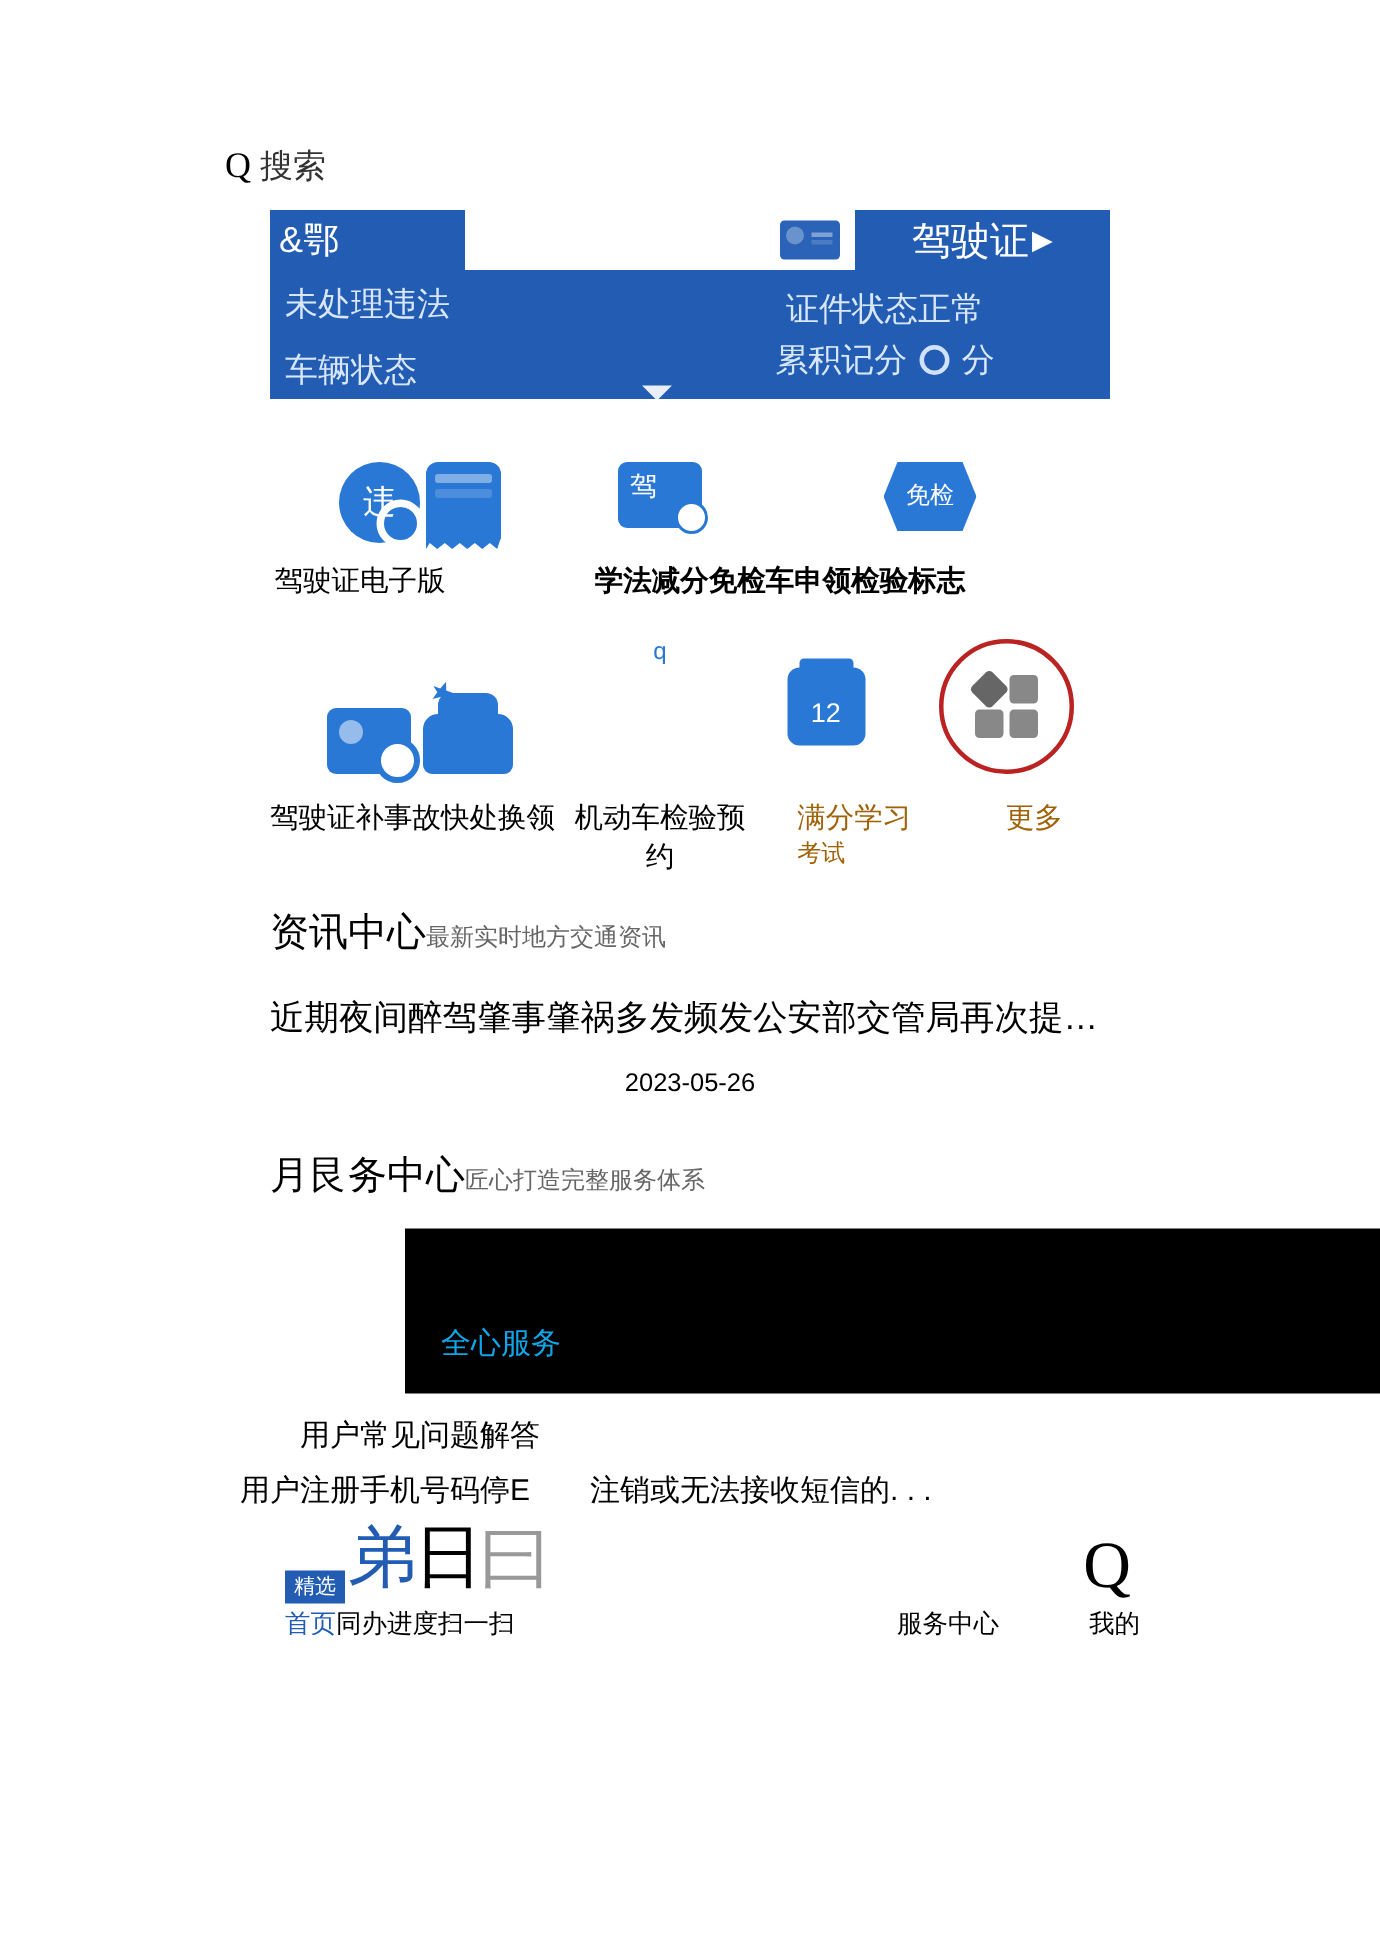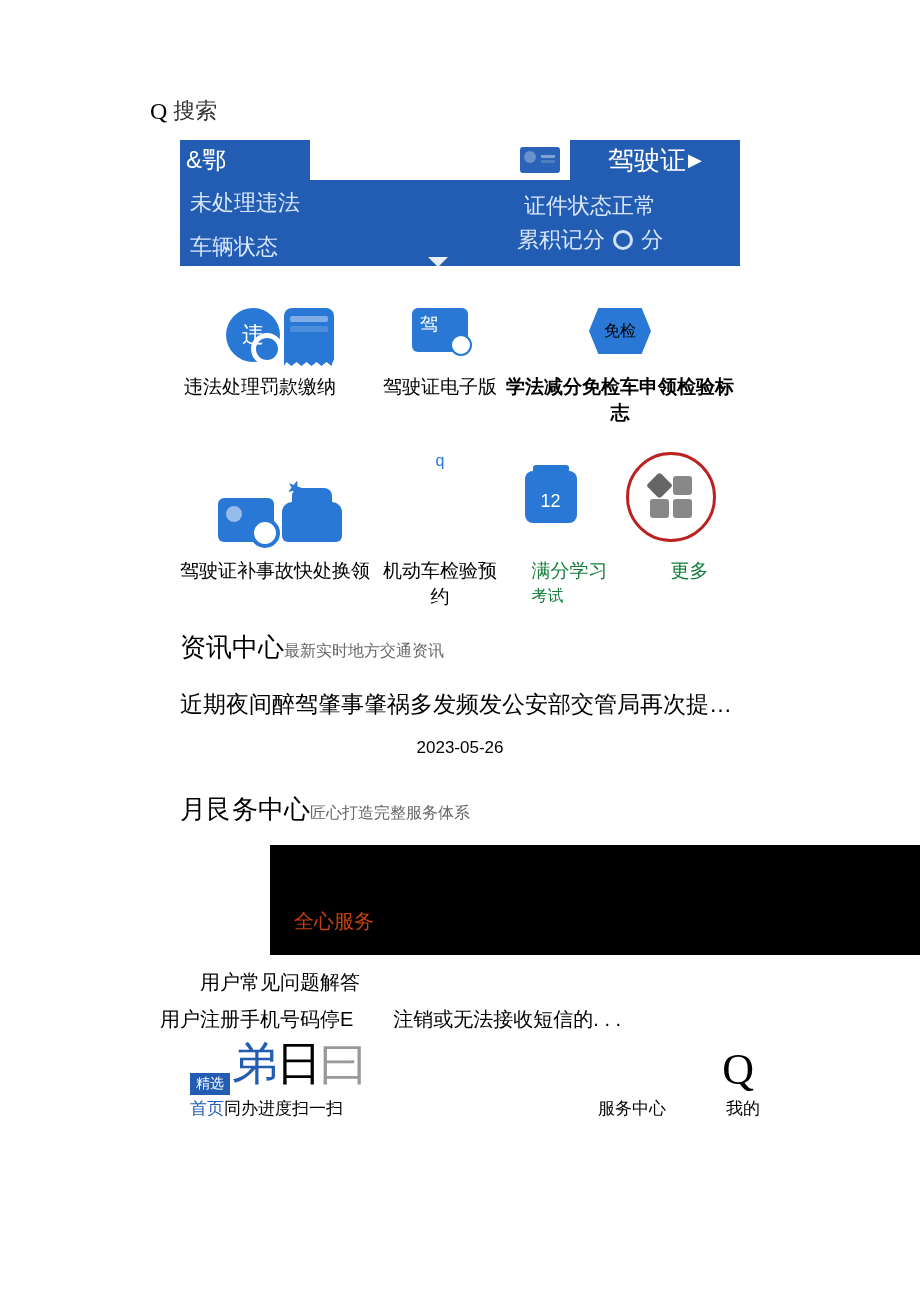--- a/index.html
+++ b/index.html
@@ -60,21 +60,21 @@
   .r1-right{ flex:1; display:flex; gap:4px; justify-content:center; }
 
   .wei-ic   { width:54px; height:54px; background:#2a78d6; border-radius:50%; color:#fff; font-size:22px; line-height:54px; text-align:center; position:relative;}
   .wei-ic::after{content:"";position:absolute;right:-3px;bottom:-3px;width:22px;height:22px;border-radius:50%;border:5px solid #fff;background:#2a78d6;transform:rotate(45deg);}
   .wei-ic span{position:relative;z-index:2;}
   .pay-ic   { width:50px; height:54px; background:#2a78d6; border-radius:8px 8px 4px 4px; position:relative;}
   .pay-ic::before{content:"";position:absolute;left:6px;top:8px;width:38px;height:6px;background:#fff;opacity:.4;border-radius:2px;box-shadow:0 10px 0 rgba(255,255,255,.4);}
   .pay-ic::after{content:"";position:absolute;left:0;right:0;bottom:-4px;height:8px;background:#2a78d6;clip-path:polygon(0 0,100% 0,95% 100%,85% 50%,75% 100%,65% 50%,55% 100%,45% 50%,35% 100%,25% 50%,15% 100%,5% 50%,0 100%);}
   .jia-ic   { width:56px; height:44px; background:#2a78d6; border-radius:6px; color:#fff; font-size:18px; padding:4px 0 0 8px; text-align:left; position:relative;}
   .jia-ic::after{content:"";position:absolute;right:-4px;bottom:-4px;width:18px;height:18px;border-radius:50%;background:#fff;border:2px solid #2a78d6;}
-  .mian-ic  { width:62px; height:46px; background:#2a78d6; border-radius:8px; color:#000000; font-size:16px; text-align:center; line-height:46px; position:relative; clip-path:polygon(15% 0,85% 0,100% 50%,85% 100%,15% 100%,0 50%);}
+  .mian-ic  { width:62px; height:46px; background:#2a78d6; border-radius:8px; color:#ffffff; font-size:16px; text-align:center; line-height:46px; position:relative; clip-path:polygon(15% 0,85% 0,100% 50%,85% 100%,15% 100%,0 50%);}
 
   .label-row { display:flex; font-size:19px; }
   .lab1 { width:200px; text-align:left; padding-left:4px; }
   .lab2 { width:120px; text-align:center; }
   .lab3 { flex:1; text-align:center;font-weight:bold; }
 
   .r2 { padding-top: 26px; }
   .r2-left { width:200px; display:flex; gap:8px; justify-content:center; align-items:flex-end; }
   .r2-mid  { width:120px; text-align:center; color:#2a78d6; font-size:16px; }
   .r2-right{ flex:1; display:flex; justify-content:space-around; align-items:center; }
@@ -92,37 +92,37 @@
   .more-ic  { width:42px; height:42px; display:grid; grid-template-columns:1fr 1fr; grid-template-rows:1fr 1fr; gap:4px;}
   .more-ic span{background:#888;}
   .more-ic span:nth-child(1){border-radius:3px;transform:rotate(45deg);background:#666;}
   .more-ic span:nth-child(2){border-radius:3px;}
   .more-ic span:nth-child(3){border-radius:3px;}
   .more-ic span:nth-child(4){border-radius:3px;}
 
   .lab-row2 { display:flex; font-size:19px; padding-top:4px;}
   .lab2a{width:200px;text-align:left;}
   .lab2b{width:120px;text-align:center;}
-  .lab2c{flex:1;display:flex;justify-content:space-around;color:#15803d;}
+  .lab2c{flex:1;display:flex;justify-content:space-around;color:#a16207;}
 
   
   .sect { padding: 20px 180px 0 180px; }
   .sect-title { font-size: 26px; }
   .sect-sub   { font-size: 16px; color: #666; }
 
   
   .news { padding: 24px 180px 0 180px; display:flex; gap:18px; align-items:flex-start;}
   .news-thumb { width:150px; height:112px; background:#2a63c8; border-radius:8px; display:flex; align-items:center; justify-content:center; color:#fff; font-size:24px; position:relative;}
   .news-thumb::before{content:"";width:20px;height:20px;border-radius:50%;background:#d88b1a;margin-right:4px;}
   .news-body { flex:1; }
   .news-title { font-size:23px; line-height:1.35; }
   .news-date  { font-size:17px; text-align:center; padding-top:18px; }
 
   
-  .svc-banner { margin:18px 0 0 270px; height:110px; background:#000; color:#c2410c; display:flex; align-items:flex-end; padding:0 0 20px 24px; font-size:20px; width:650px;}
+  .svc-banner { margin:18px 0 0 270px; height:110px; background:#000; color:#0ea5e9; display:flex; align-items:flex-end; padding:0 0 20px 24px; font-size:20px; width:650px;}
 
   .faq { padding:14px 0 0 200px; font-size:20px;}
   .faq-line { padding:10px 0 0 0; display:flex; gap:40px; font-size:20px;}
   .faq-l { }
   .faq-r { }
 
   
   .bottom { position:absolute; left:0; right:0; padding:0 160px 0 190px; }
   .nav-icons { display:flex; align-items:flex-end; }
   .tag { background:#225db3; color:#fff; font-size:14px; padding:2px 6px; margin-right:2px;}
@@ -179,21 +179,20 @@
         <div class="ic pay-ic"></div>
       </div>
       <div class="r1-mid">
         <div class="ic jia-ic">驾</div>
       </div>
       <div class="r1-right">
         <div class="ic mian-ic">免检</div>
       </div>
     </div>
     <div class="label-row">
-      <div class="lab1">违法处理罚款缴纳</div>
       <div class="lab2">驾驶证电子版</div>
       <div class="lab3">学法减分免检车申领检验标志</div>
     </div>
 
     <div class="grid-row r2">
       <div class="r2-left">
         <div class="ic card-ic"></div>
         <div class="ic car-ic"></div>
       </div>
       <div class="r2-mid">q</div>

